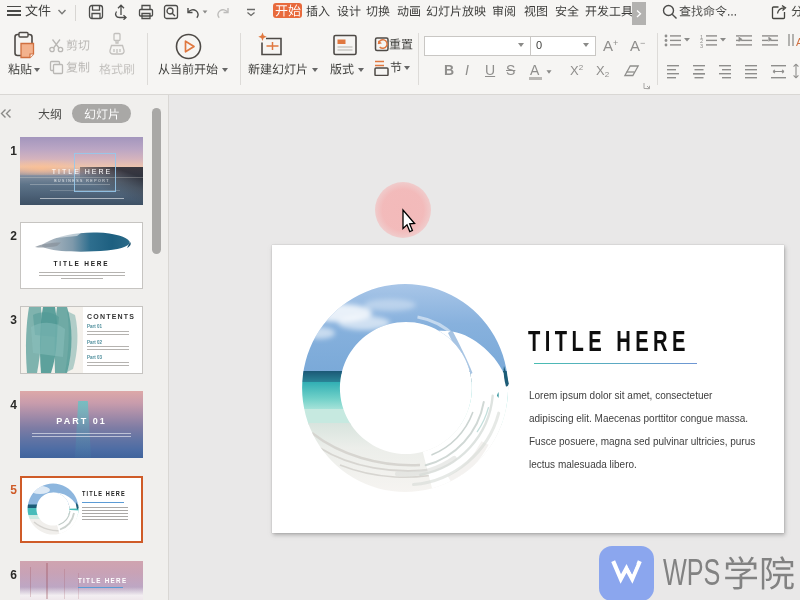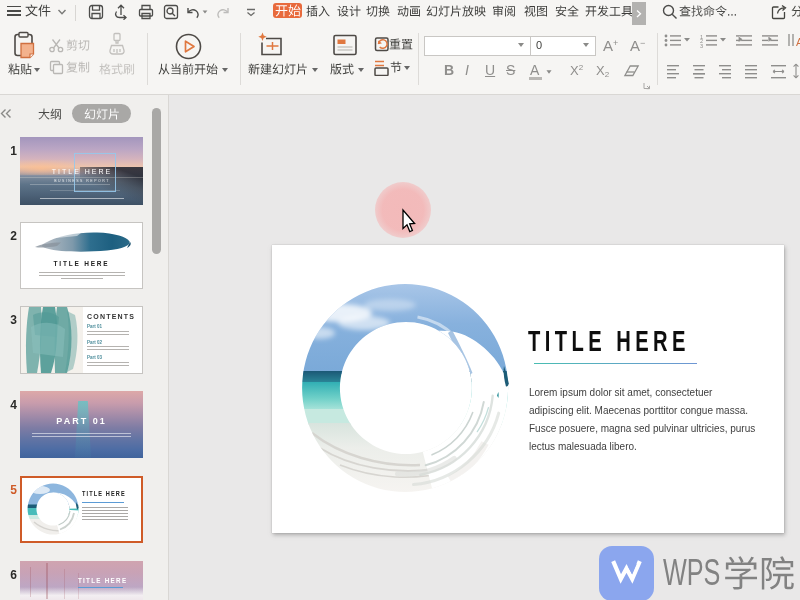--- a/index.html
+++ b/index.html
@@ -445,21 +445,21 @@
 <path d="M188.4 124.7 A76 76 0 0 1 177.3 148.6" stroke="#8fc2be" stroke-width="1.3" fill="none" opacity=".55"></path>
 <path d="M172.7 129.6 A72 72 0 0 1 132 171.8" stroke="#b9c6c2" stroke-width="1.6" fill="none" opacity=".75"></path>
 <path d="M183.8 118.9 A80 80 0 0 1 125.7 182.3" stroke="#c4ceca" stroke-width="2" fill="none" opacity=".8"></path>
 <path d="M192.7 112.7 A88 88 0 0 1 120.3 191.7" stroke="#cdd4d0" stroke-width="2.4" fill="none" opacity=".65"></path>
 <path d="M198.7 130.1 A97 97 0 0 1 113.5 201.6" stroke="#d6dad6" stroke-width="3" fill="none" opacity=".6"></path>
 <path d="M154.3 175.4 A86 86 0 0 1 97.5 190.7" stroke="#dcdeda" stroke-width="5" fill="none" opacity=".6"></path>
 </g>
   </svg>
 <div class="abs" style="left:528px;top:326px;font-size:30px;line-height:30px;letter-spacing:6.6px;color:#0e0e0e;font-weight:bold;white-space:nowrap;transform:scale(.672,1);transform-origin:0 0">TITLE HERE</div>
 <div class="abs" style="left:534px;top:363px;width:163px;height:1.3px;background:linear-gradient(90deg,#49bdb2,#6f96d4)"></div>
-<div class="abs" style="left:529px;top:384px;font-size:10px;line-height:18px;color:#3e3e3e;white-space:nowrap">Lorem ipsum dolor sit amet, consectetuer<br>adipiscing elit. Maecenas porttitor congue massa.<br>Fusce posuere, magna sed pulvinar ultricies, purus<br>lectus malesuada libero.</div>
+<div class="abs" style="left:529px;top:384px;font-size:10px;line-height:23px;color:#3e3e3e;white-space:nowrap">Lorem ipsum dolor sit amet, consectetuer<br>adipiscing elit. Maecenas porttitor congue massa.<br>Fusce posuere, magna sed pulvinar ultricies, purus<br>lectus malesuada libero.</div>
 <div class="abs" style="left:375px;top:182px;width:56px;height:56px;border-radius:50%;
 background:radial-gradient(circle,rgba(243,184,184,.97) 0%,rgba(243,184,184,.95) 52%,rgba(244,190,190,.5) 78%,rgba(245,195,195,0) 98%)"></div>
 <svg class="abs" style="left:400px;top:208px" width="20" height="28">
 <path d="M3 2 L3 20.5 L7 16.8 L9.8 23.6 L12.4 22.5 L9.7 15.9 L14.6 15.5 Z" fill="#fff" stroke="#000" stroke-width="1.3"></path>
   </svg>
 <div class="abs" style="left:599px;top:546px;width:55px;height:55px;background:#8ba6ee;border-radius:13px"></div>
 <svg class="abs" style="left:599px;top:546px" width="55" height="55" viewBox="0 0 55 55" fill="none">
 <path d="M15 17 L21.8 33 L27.5 22.5 L33.2 33 L40 17" stroke="#fff" stroke-width="4.2" stroke-linecap="square" stroke-linejoin="miter" fill="none"></path>
 <path d="M28.8 20.3 L33.2 28.6 L37.8 17.8 L34.6 17.8 L32.6 22.8 L31 19.6 Z" fill="#8ba6ee"></path>
 </svg>

